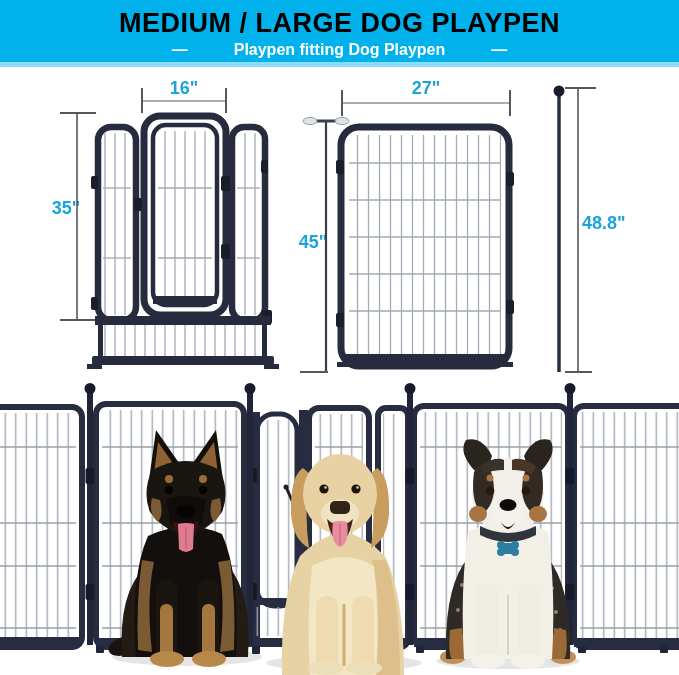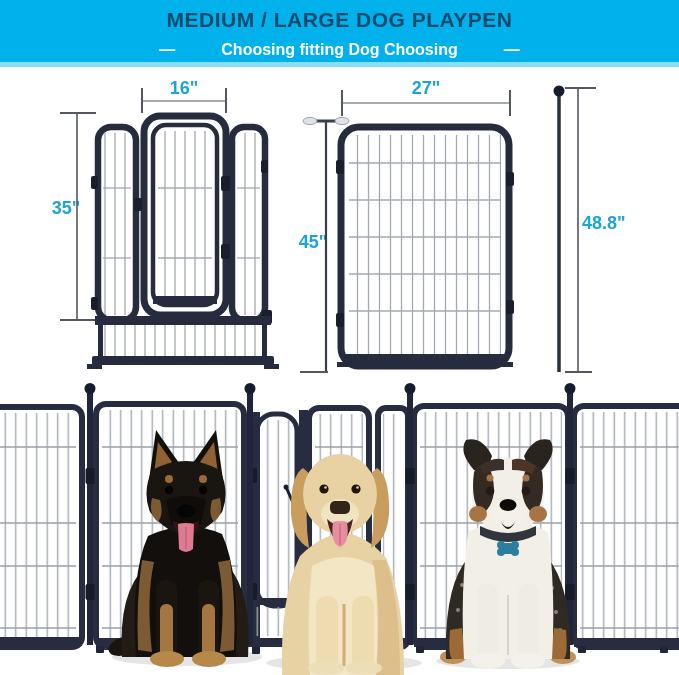--- a/index.html
+++ b/index.html
@@ -1,22 +1,22 @@
 <!DOCTYPE html>
 <html><head>
 <meta charset="utf-8">
 <style>
   html,body{margin:0;padding:0;background:#fff;}
   #canvas{position:relative;width:679px;height:675px;overflow:hidden;background:#ffffff;
           font-family:"Liberation Sans",sans-serif;}
   
   .header{position:absolute;top:0;left:0;width:679px;height:67px;background:#00b1ec;}
   .header-strip{position:absolute;top:62px;left:0;width:679px;height:5px;background:#8adef9;}
-  .title{position:absolute;top:8px;left:0;width:679px;text-align:center;color:#0c4a6e;
-         font-weight:bold;font-size:21px;letter-spacing:.5px;}
+  .title{position:absolute;top:8px;left:0;width:679px;text-align:center;color:#000000;
+         font-weight:bold;font-size:27px;letter-spacing:.5px;}
   .subtitle{position:absolute;top:41px;left:0;width:679px;display:flex;justify-content:center;
             gap:46px;color:#ffffff;font-weight:bold;font-size:16px;}
   
   .dim-label{position:absolute;color:#1ca4d8;font-weight:bold;font-size:18px;text-align:center;}
   #lbl-16{left:142px;top:78px;width:84px;}
   #lbl-35{left:46px;top:198px;width:40px;}
   #lbl-27{left:341px;top:78px;width:170px;}
   #lbl-45{left:292px;top:232px;width:42px;}
   #lbl-488{left:582px;top:213px;width:64px;text-align:left;}
   svg{position:absolute;left:0;}
@@ -25,21 +25,21 @@
 </style>
 </head>
 <body>
 
 <div id="canvas">
 
   <div class="header">
     <div class="title">MEDIUM / LARGE DOG PLAYPEN</div>
     <div class="subtitle">
       <span>—</span>
-      <span>Choosing fitting Dog Choosing</span>
+      <span>Playpen fitting Dog Playpen</span>
       <span>—</span>
     </div>
     <div class="header-strip"></div>
   </div>
 
   <div id="lbl-16" class="dim-label">16"</div>
   <div id="lbl-35" class="dim-label">35"</div>
   <div id="lbl-27" class="dim-label">27"</div>
   <div id="lbl-45" class="dim-label">45"</div>
   <div id="lbl-488" class="dim-label">48.8"</div>

